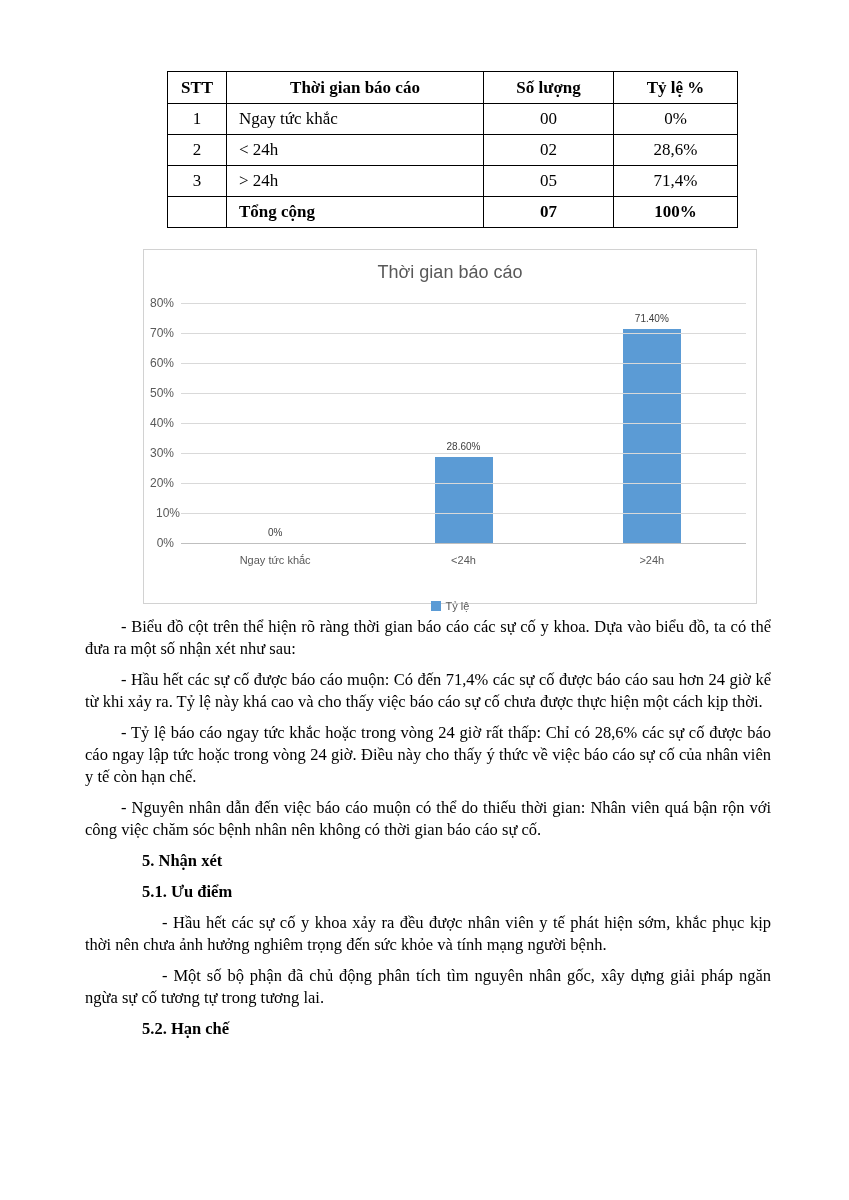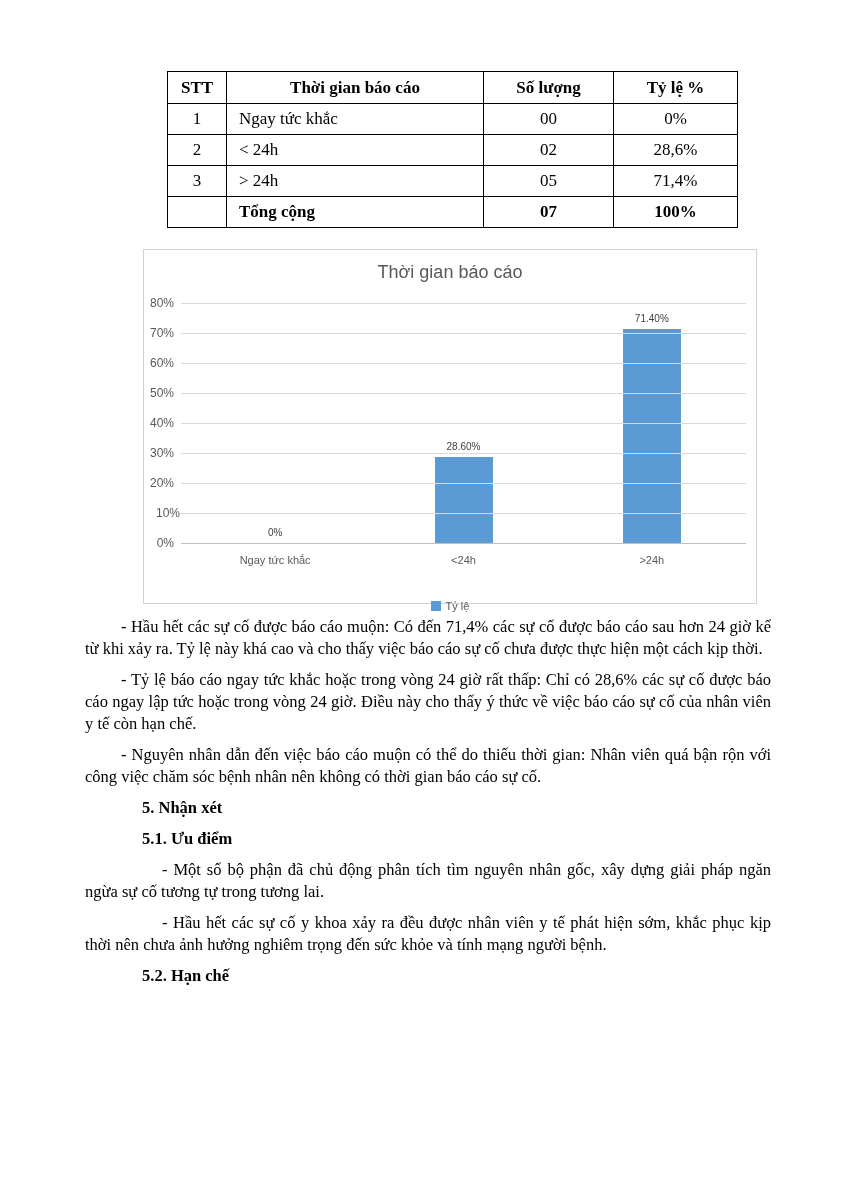--- a/index.html
+++ b/index.html
@@ -163,23 +163,24 @@
       <div class="gridline" style="left: 37px; width: 565px; top: 263px;"></div>
       <div class="y-tick" style="left: 0px; top: 287px;">0%</div>
       <div class="gridline zero" style="left: 37px; width: 565px; top: 293px;"></div>
     <div class="legend">
       <span class="legend-swatch"></span>
       <span class="legend-text">Tỷ lệ</span>
     </div>
   </div>
 
   <div class="content">
+    <p>- Biểu đồ cột trên thể hiện rõ ràng thời gian báo cáo các sự cố y khoa. Dựa vào biểu đồ, ta có thể đưa ra một số nhận xét như sau:</p>
     <p>- Hầu hết các sự cố được báo cáo muộn: Có đến 71,4% các sự cố được báo cáo sau hơn 24 giờ kể từ khi xảy ra. Tỷ lệ này khá cao và cho thấy việc báo cáo sự cố chưa được thực hiện một cách kịp thời.</p>
     <p>- Tỷ lệ báo cáo ngay tức khắc hoặc trong vòng 24 giờ rất thấp: Chỉ có 28,6% các sự cố được báo cáo ngay lập tức hoặc trong vòng 24 giờ. Điều này cho thấy ý thức về việc báo cáo sự cố của nhân viên y tế còn hạn chế.</p>
     <p>- Nguyên nhân dẫn đến việc báo cáo muộn có thể do thiếu thời gian: Nhân viên quá bận rộn với công việc chăm sóc bệnh nhân nên không có thời gian báo cáo sự cố.</p>
     <div class="heading">5. Nhận xét</div>
     <div class="heading">5.1. Ưu điểm</div>
+    <p class="indent-deep">- Hầu hết các sự cố y khoa xảy ra đều được nhân viên y tế phát hiện sớm, khắc phục kịp thời nên chưa ảnh hưởng nghiêm trọng đến sức khỏe và tính mạng người bệnh.</p>
     <p class="indent-deep">- Một số bộ phận đã chủ động phân tích tìm nguyên nhân gốc, xây dựng giải pháp ngăn ngừa sự cố tương tự trong tương lai.</p>
-    <p class="indent-deep">- Hầu hết các sự cố y khoa xảy ra đều được nhân viên y tế phát hiện sớm, khắc phục kịp thời nên chưa ảnh hưởng nghiêm trọng đến sức khỏe và tính mạng người bệnh.</p>
     <div class="heading">5.2. Hạn chế</div>
   </div>
 
 </div>
 
 </body></html>

